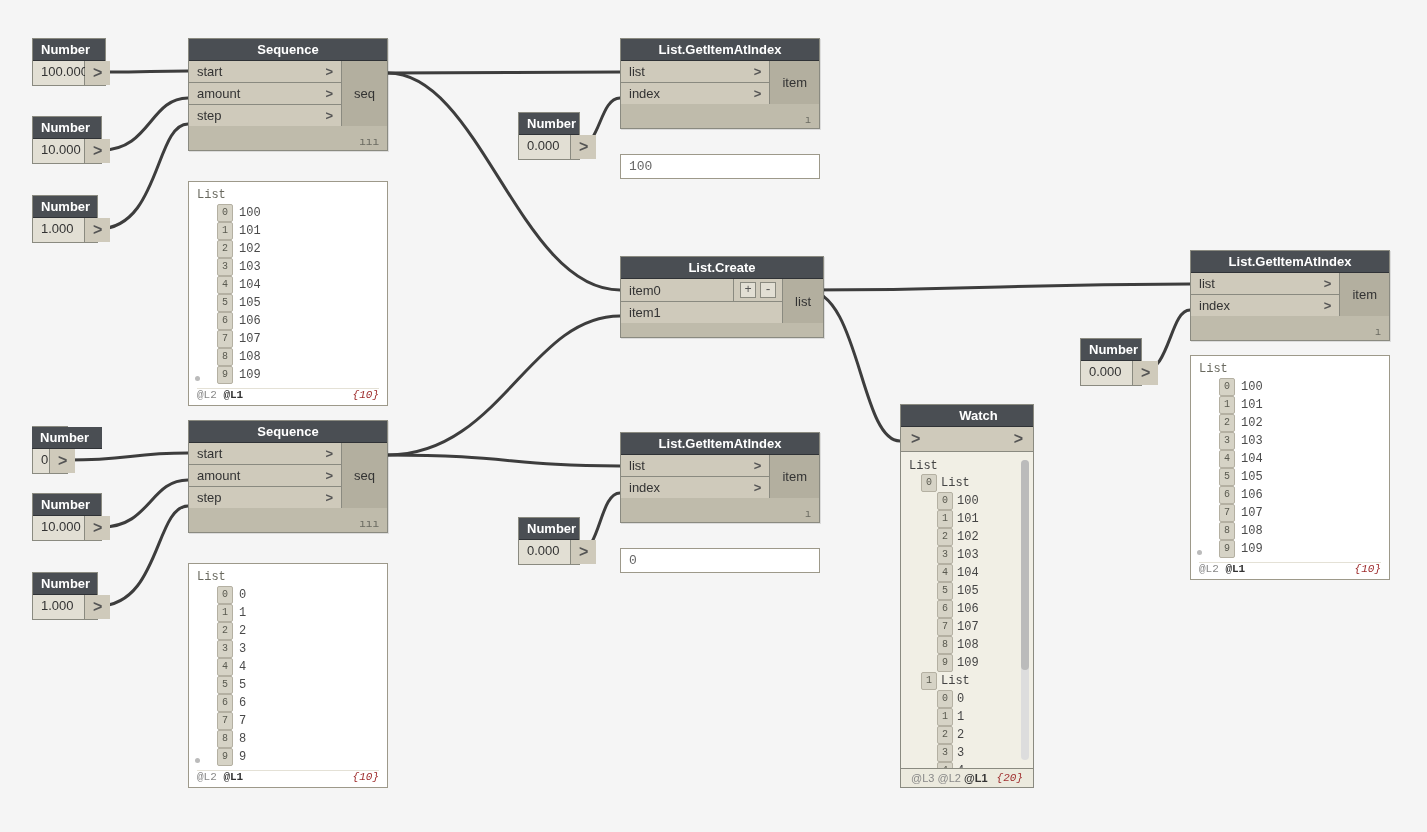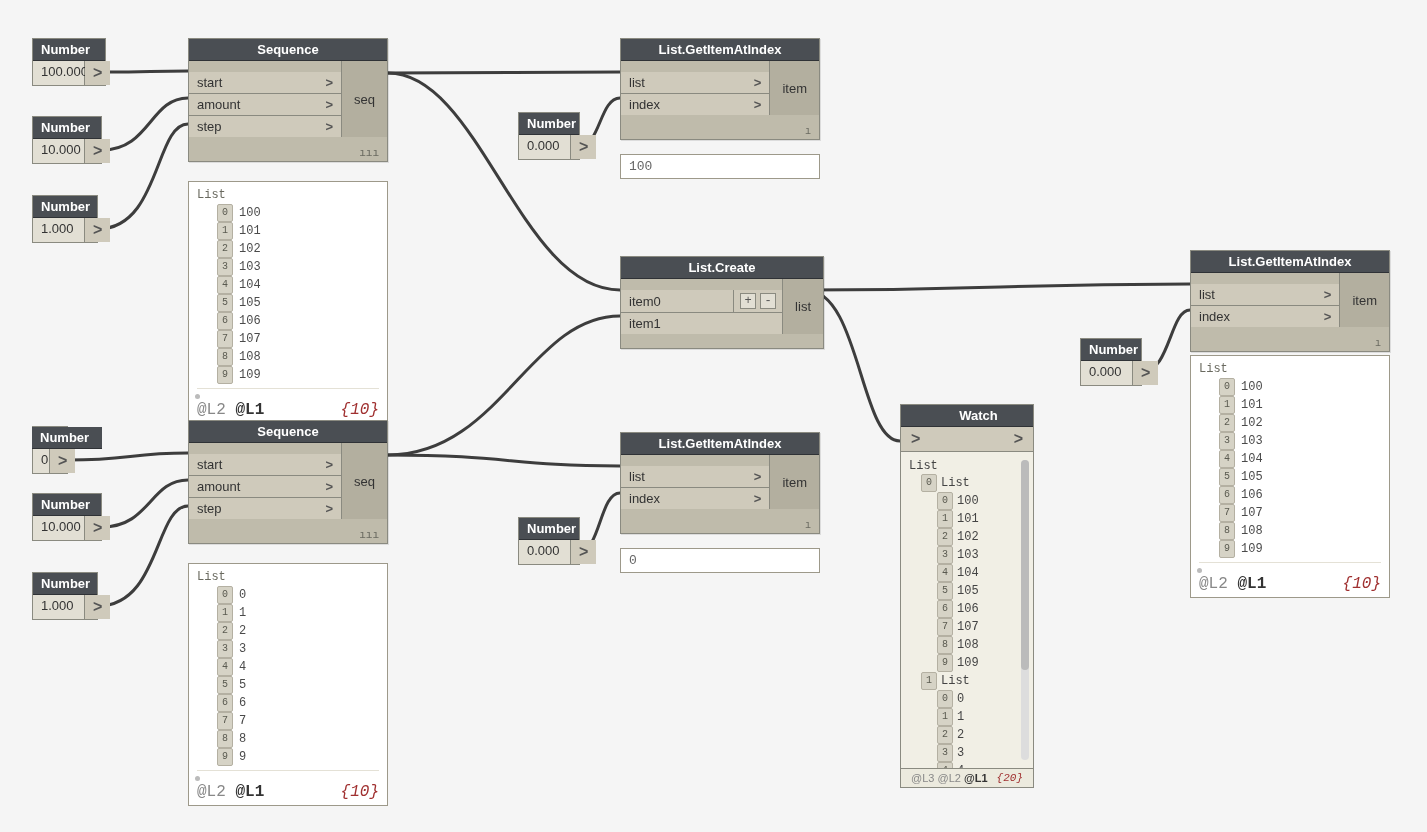--- a/index.html
+++ b/index.html
@@ -20,41 +20,41 @@
   * { box-sizing: border-box; }
   body { margin: 0; background: #f5f5f5; font-family: var(--font-ui); width: 1427px; height: 832px; position: relative; overflow: hidden; }
   #canvas { position: relative; width: 100%; height: 100%; }
   svg#wires { position: absolute; inset: 0; width: 100%; height: 100%; pointer-events: none; }
   svg#wires path { stroke: #3d3d3d; stroke-width: 3; fill: none; }
 
   .node { position: absolute; display: flex; flex-direction: column; background: var(--c-body); border: 1px solid var(--c-border); box-shadow: 1px 1px 0 rgba(0,0,0,.1); }
   .title { background: var(--c-dark); color: #fff; font-size: 13px; font-weight: 600; text-align: center; padding: 3px 6px; border-bottom: 1px solid #2f3236; }
   .body { display: flex; }
   .inputs, .outputs { display: flex; flex-direction: column; }
-  .inputs { flex: 1; margin-top: 11px; }
+  .inputs { flex: 1; }
   .outputs { background: var(--c-output-bg); border-left: 1px solid var(--c-border); }
   .port { display: flex; align-items: center; gap: 6px; padding: 3px 8px; font-size: 13px; color: #333; border-bottom: 1px solid var(--c-border); background: var(--c-port-bg); }
   .port:last-child { border-bottom: none; }
   .port.output { justify-content: center; padding: 3px 12px; background: var(--c-output-bg); }
   .port .chev { margin-left: auto; font-family: var(--font-ui); font-weight: bold; color: #555; }
   .foot { height: 24px; background: var(--c-body); position: relative; }
   .foot .glyph { position: absolute; right: 8px; bottom: 2px; font-family: var(--font-mono); font-size: 11px; color: #6a6a60; }
 
   .num-node { position: absolute; display: flex; flex-direction: column; border: 1px solid var(--c-border); }
   .num-node .title { text-align: left; padding-left: 8px; }
   .num-body { display: flex; background: var(--c-port-bg); }
   .num-val { padding: 3px 8px; font-size: 13px; color: #333; min-width: 52px; background: #e2dfd4; border-right: 1px solid var(--c-border); font-family: var(--font-ui); }
   .num-carrot { padding: 3px 8px; background: var(--c-port-bg); color: #555; font-weight: bold; }
 
   .preview { position: absolute; background: var(--c-preview-bg); border: 1px solid var(--c-preview-border); padding: 6px 8px 4px 8px; font-family: var(--font-mono); font-size: 12px; color: #444; }
   .preview .head { color: #6a6a60; margin-bottom: 2px; }
   .preview .row { display: flex; align-items: center; gap: 6px; line-height: 16px; padding-left: 20px; }
   .preview .ix { background: var(--c-index-pill); border: 1px solid #b4b0a2; border-radius: 2px; font-size: 10px; padding: 0 4px; color: #5a5a50; min-width: 16px; text-align: right; display: inline-block; }
   .preview .val { color: #4a4a4a; }
-  .preview .footer { display: flex; justify-content: space-between; margin-top: 4px; font-size: 16px; border-top: 1px solid #e4e1d6; padding-top: 12px; }
+  .preview .footer { display: flex; justify-content: space-between; margin-top: 4px; font-size: 11px; border-top: 1px solid #e4e1d6; padding-top: 0; }
   .preview .footer .levels { color: #888; }
   .preview .footer .levels .strong { color: #333; font-weight: 600; }
   .preview .footer .count { color: var(--c-red); font-style: italic; }
   .preview .dot { position: absolute; left: 6px; bottom: 24px; width: 5px; height: 5px; border-radius: 50%; background: #bbb; }
 
   .single-preview { position: absolute; background: var(--c-preview-bg); border: 1px solid var(--c-preview-border); padding: 4px 8px; font-family: var(--font-mono); font-size: 13px; color: #666; }
 
   .watch { position: absolute; border: 1px solid var(--c-border); background: #f1efe5; display: flex; flex-direction: column; }
   .watch .title { text-align: center; padding-left: 29px; }
   .watch .io { display: flex; justify-content: space-between; background: var(--c-port-bg); border-bottom: 1px solid var(--c-border); }

